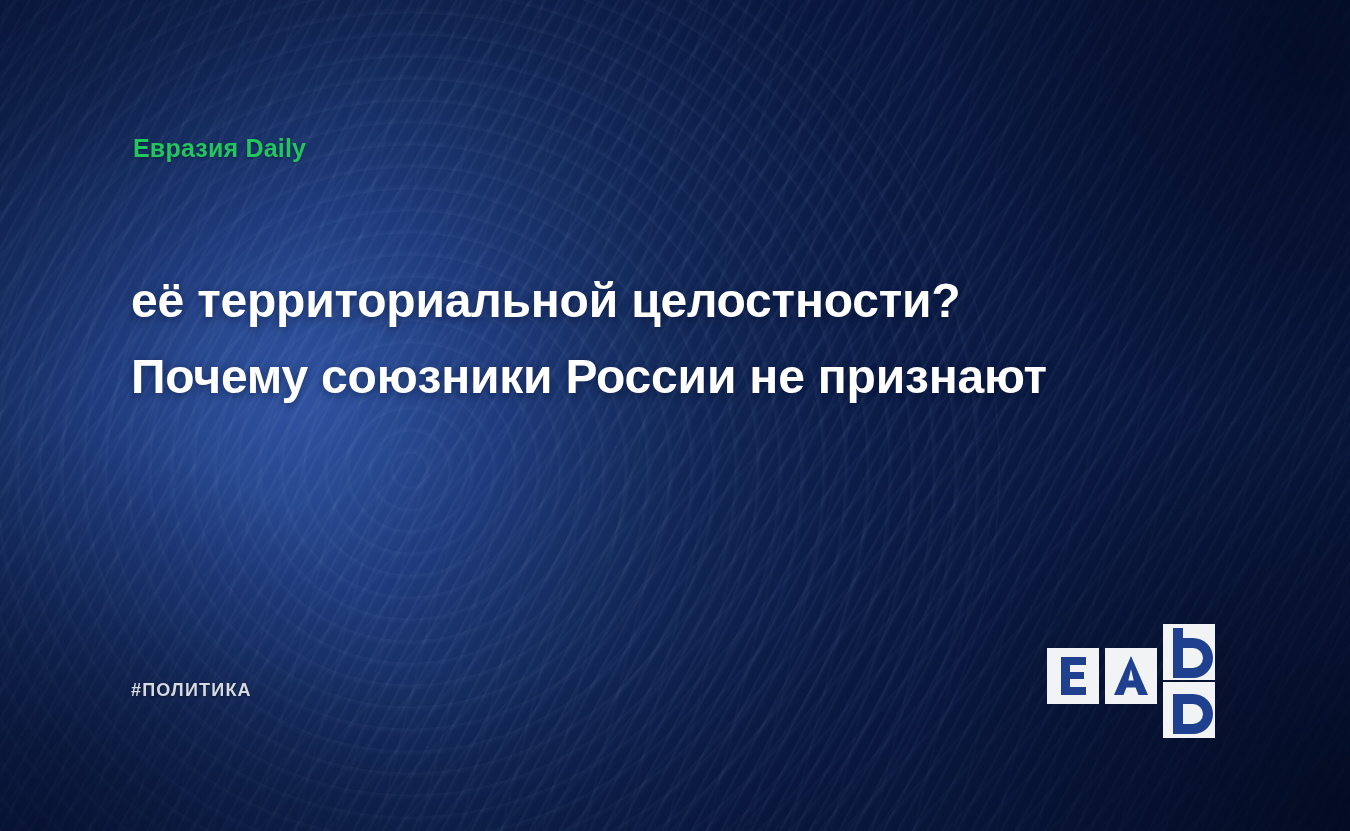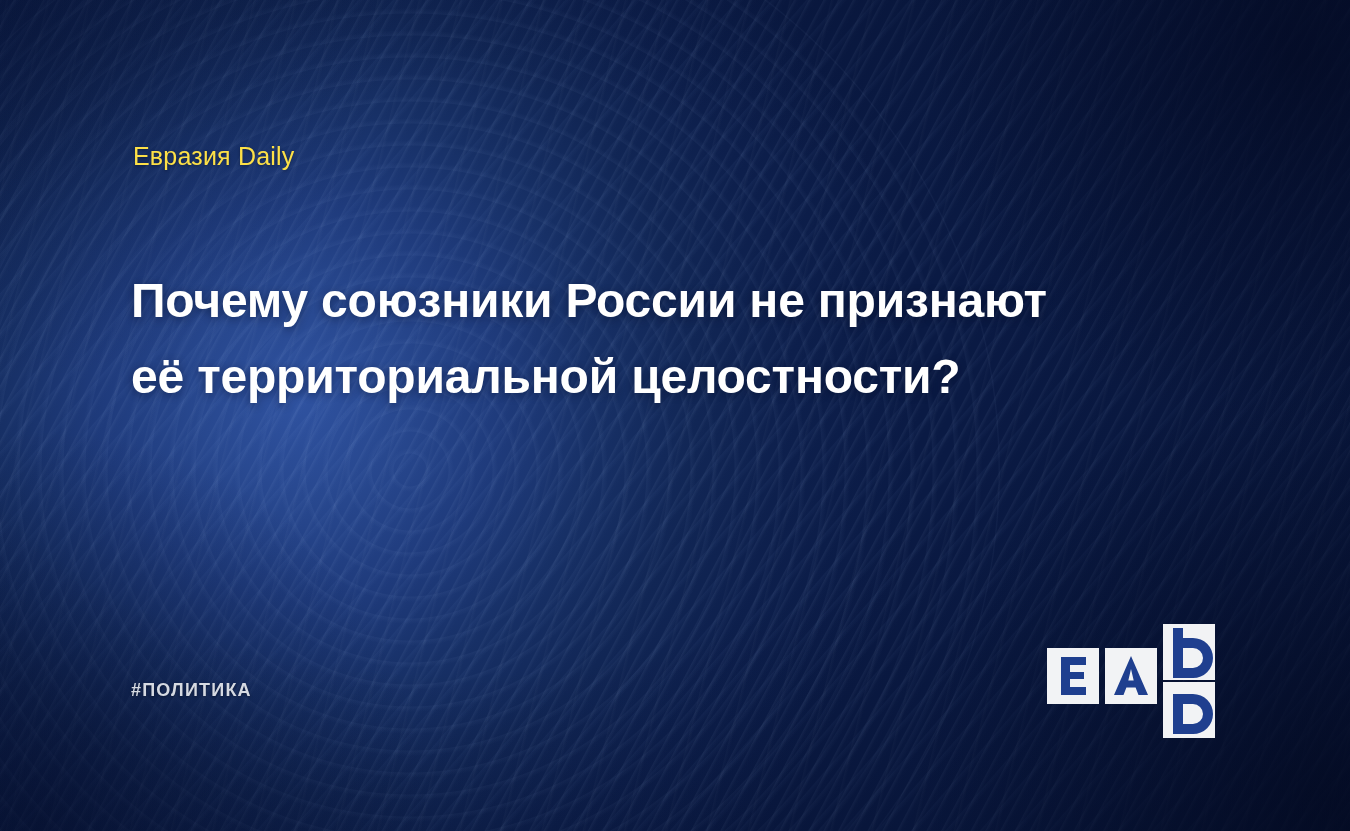--- a/index.html
+++ b/index.html
@@ -92,24 +92,24 @@
     background: radial-gradient(ellipse 96% 92% at 34% 46%,
         rgba(0,0,0,0) 38%, rgba(3,9,30,0.30) 74%, rgba(2,7,26,0.62) 100%);
   }
 
   
   .content { position: absolute; inset: 0; }
 
   .brand {
     position: absolute;
     left: 133px;
-    top: 142px;
+    top: 134px;
     font-size: 25px;
-    font-weight: normal;
-    color: #fde047;
+    font-weight: bold;
+    color: #22c55e;
     letter-spacing: 0.2px;
     white-space: nowrap;
     text-shadow: 0 1px 3px rgba(0,0,0,0.35);
   }
 
   .headline {
     position: absolute;
     left: 131px;
     top: 263px;
     width: 1090px;
@@ -165,22 +165,22 @@
   <div class="bg-streaks-b"></div>
   <div class="bg-streaks-c"></div>
   <div class="bg-corner-dark"></div>
   <div class="bg-vignette"></div>
 
   <div class="content">
 
     <div class="brand">Евразия Daily</div>
 
     <div class="headline">
+      <span class="hl-line">её территориальной целостности?</span>
       <span class="hl-line">Почему союзники России не признают</span>
-      <span class="hl-line">её территориальной целостности?</span>
     </div>
 
     <div class="tag">#ПОЛИТИКА</div>
 
     <div class="ead-logo">
 
       <div class="ead-tile tile-e">
         <svg viewBox="0 0 52 56" xmlns="http://www.w3.org/2000/svg">
           <path class="ead-glyph" d="M14 9 H39 V17 H23 V24 H37 V31 H23 V39 H39 V47 H14 Z"></path>
         </svg>

